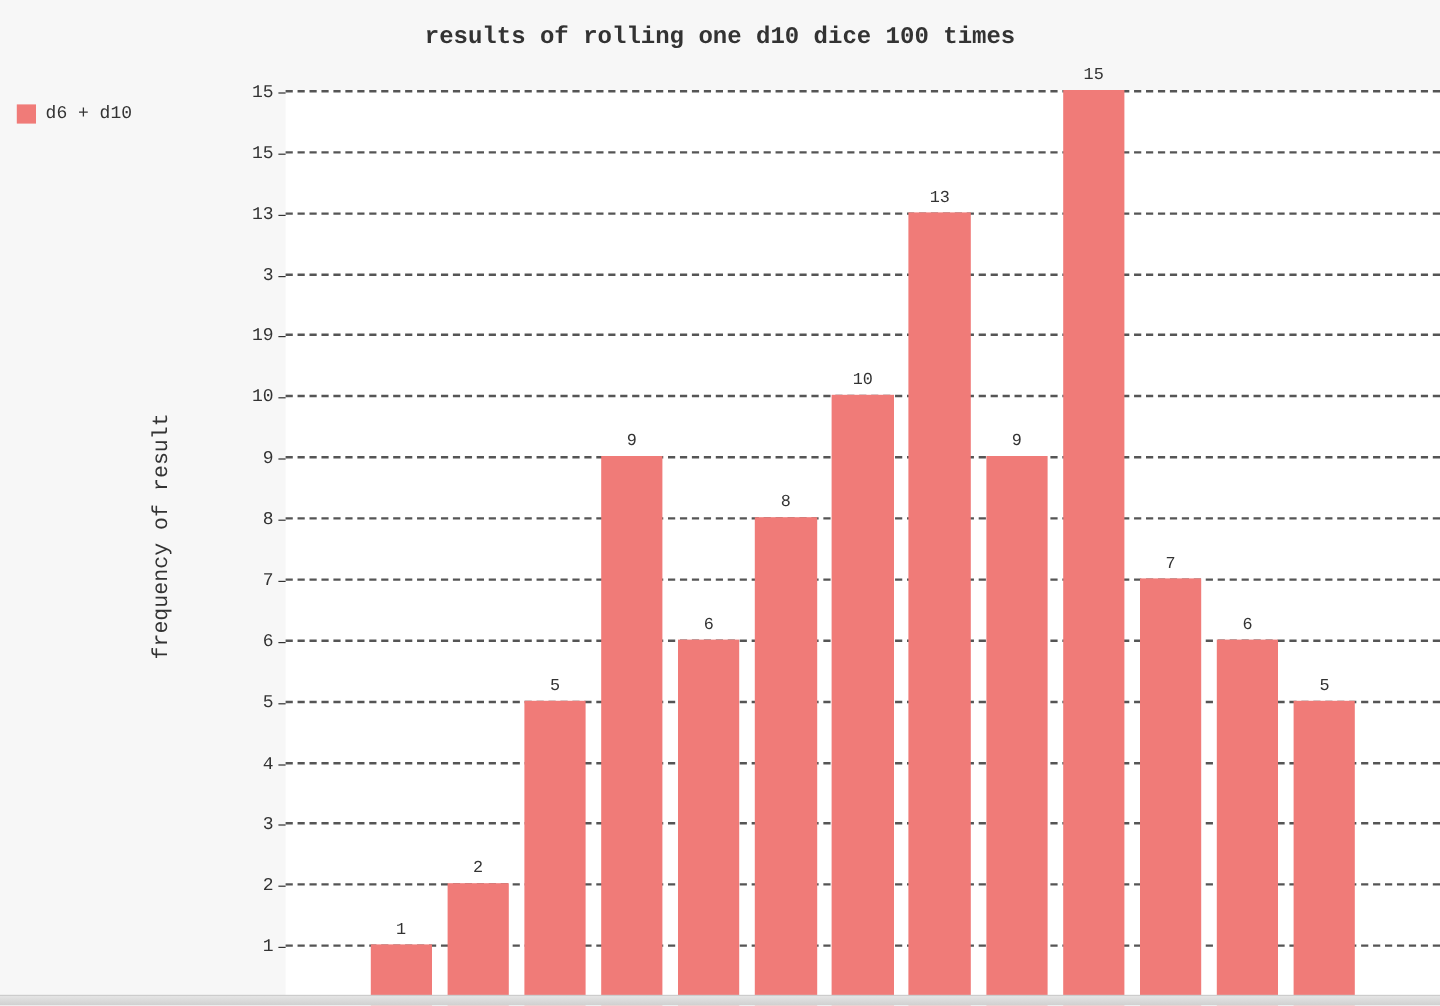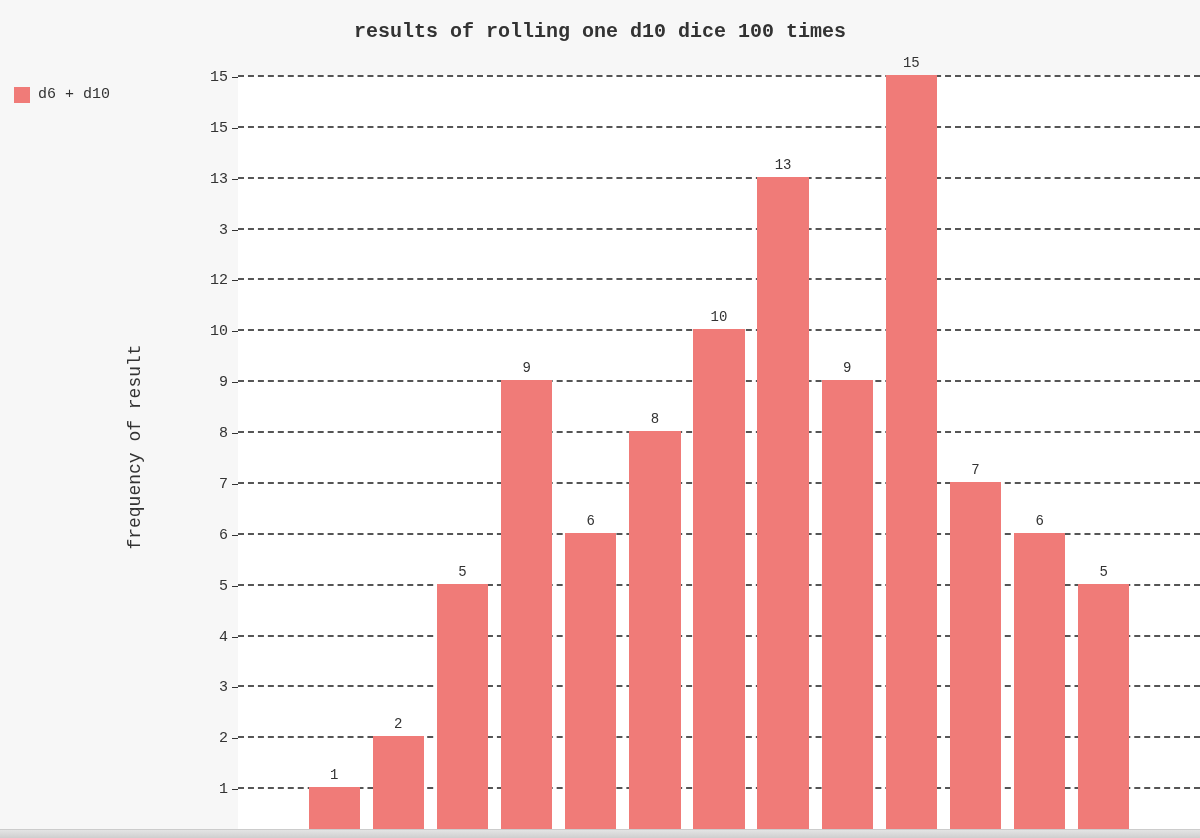--- a/index.html
+++ b/index.html
@@ -186,21 +186,21 @@
           </div>
           <div class="gridline" style="top: 40%;">
             <span class="tick-label">9</span>
             <span class="tick-mark"></span>
           </div>
           <div class="gridline" style="top: 33.3333%;">
             <span class="tick-label">10</span>
             <span class="tick-mark"></span>
           </div>
           <div class="gridline" style="top: 26.6667%;">
-            <span class="tick-label">12</span>
+            <span class="tick-label">19</span>
             <span class="tick-mark"></span>
           </div>
           <div class="gridline" style="top: 20%;">
             <span class="tick-label">3</span>
             <span class="tick-mark"></span>
           </div>
           <div class="gridline" style="top: 13.3333%;">
             <span class="tick-label">13</span>
             <span class="tick-mark"></span>
           </div>

